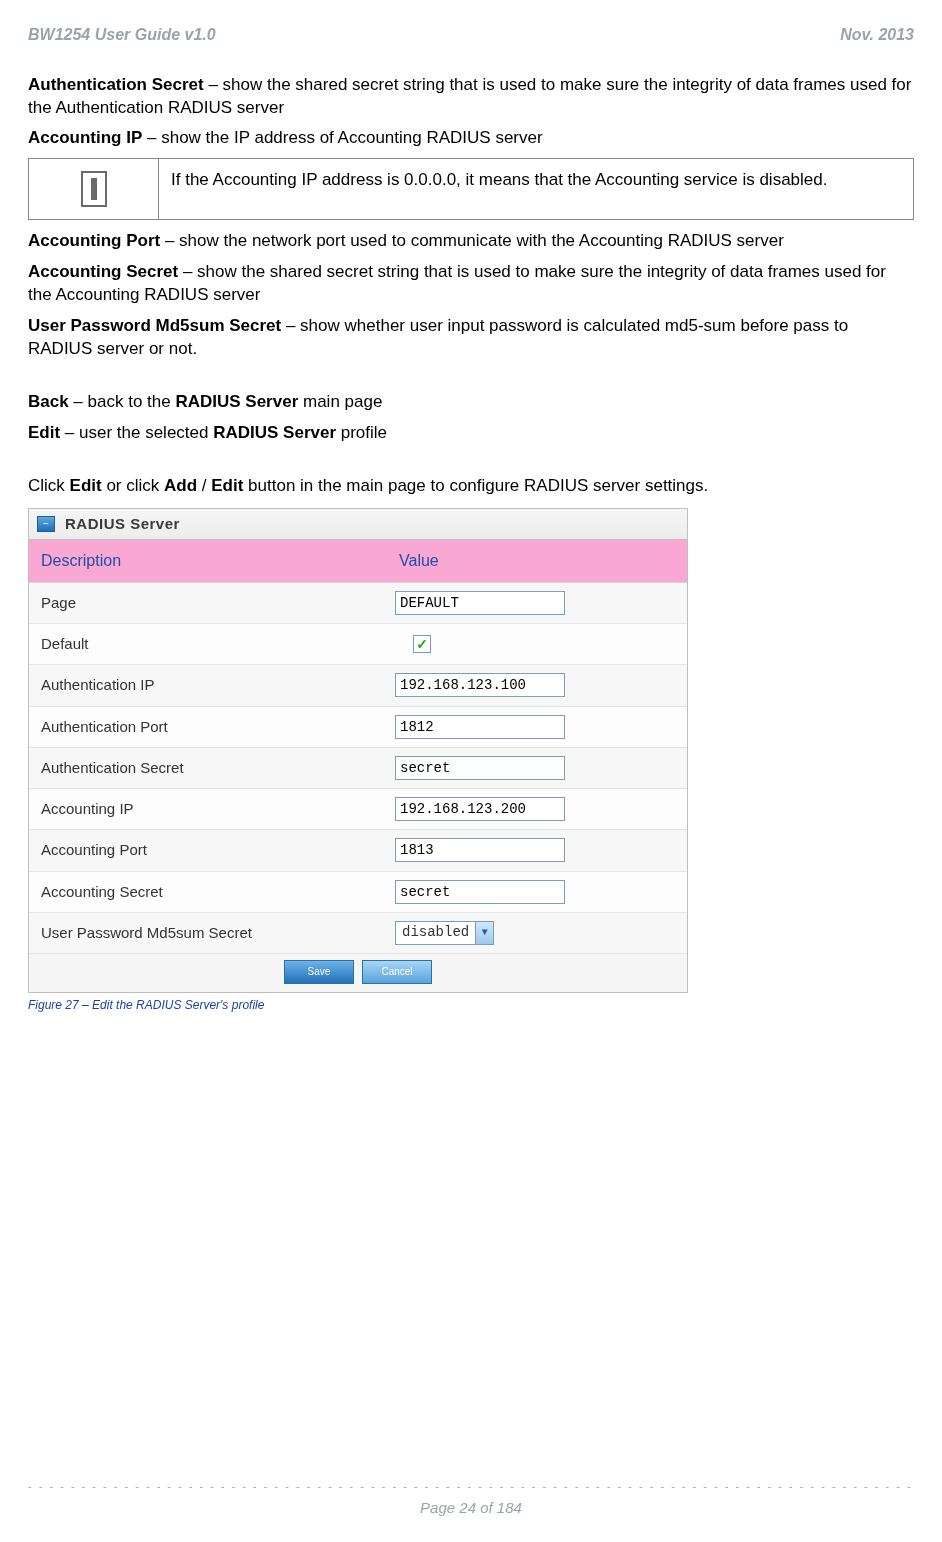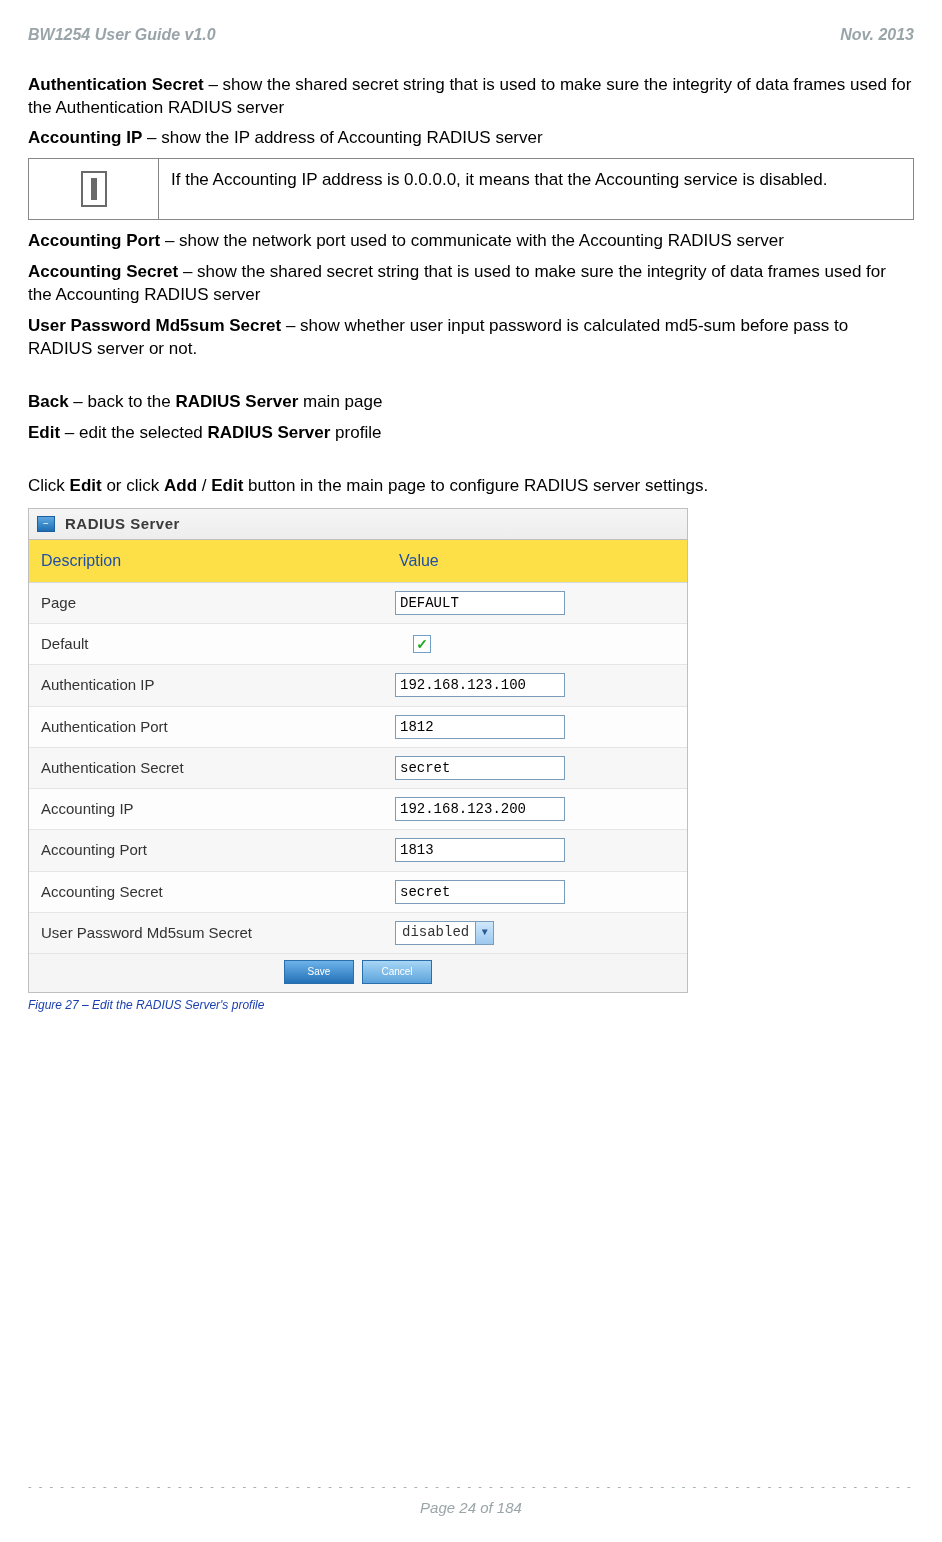--- a/index.html
+++ b/index.html
@@ -85,21 +85,21 @@
       color: #fff;
       font-size: 10px;
     }
     .panel-title {
       font-weight: bold;
       letter-spacing: 0.5px;
       color: #3a3a3a;
     }
     .panel-head-row {
       display: flex;
-      background: #fde047;
+      background: #f9a8d4;
       border-bottom: 1px solid #d7d7d7;
     }
     .panel-head-cell {
       padding: 10px 12px;
       color: #1f4fa8;
       font-size: 16px;
     }
     .col-desc { width: 358px; }
     .col-val { flex: 1; }
     .panel-row {
@@ -245,21 +245,21 @@
   <span class="bold">User Password Md5sum Secret</span><span> – show whether user input password is calculated md5-sum before pass to RADIUS server or not.</span>
 </p>
 
 <div class="spacer-md"></div>
 
 <p class="para">
   <span class="bold">Back</span><span> – back to the </span><span class="bold">RADIUS Server</span><span> main page</span>
 </p>
 
 <p class="para">
-  <span class="bold">Edit</span><span> – edit the selected </span><span class="bold">RADIUS Server</span><span> profile</span>
+  <span class="bold">Edit</span><span> – user the selected </span><span class="bold">RADIUS Server</span><span> profile</span>
 </p>
 
 <div class="spacer-md"></div>
 
 <p class="para">
   <span>Click </span><span class="bold">Edit</span><span> or click </span><span class="bold">Add</span><span> / </span><span class="bold">Edit</span><span> button in the main page to configure RADIUS server settings.</span>
 </p>
 
 <div class="figure">
   <div class="panel">

